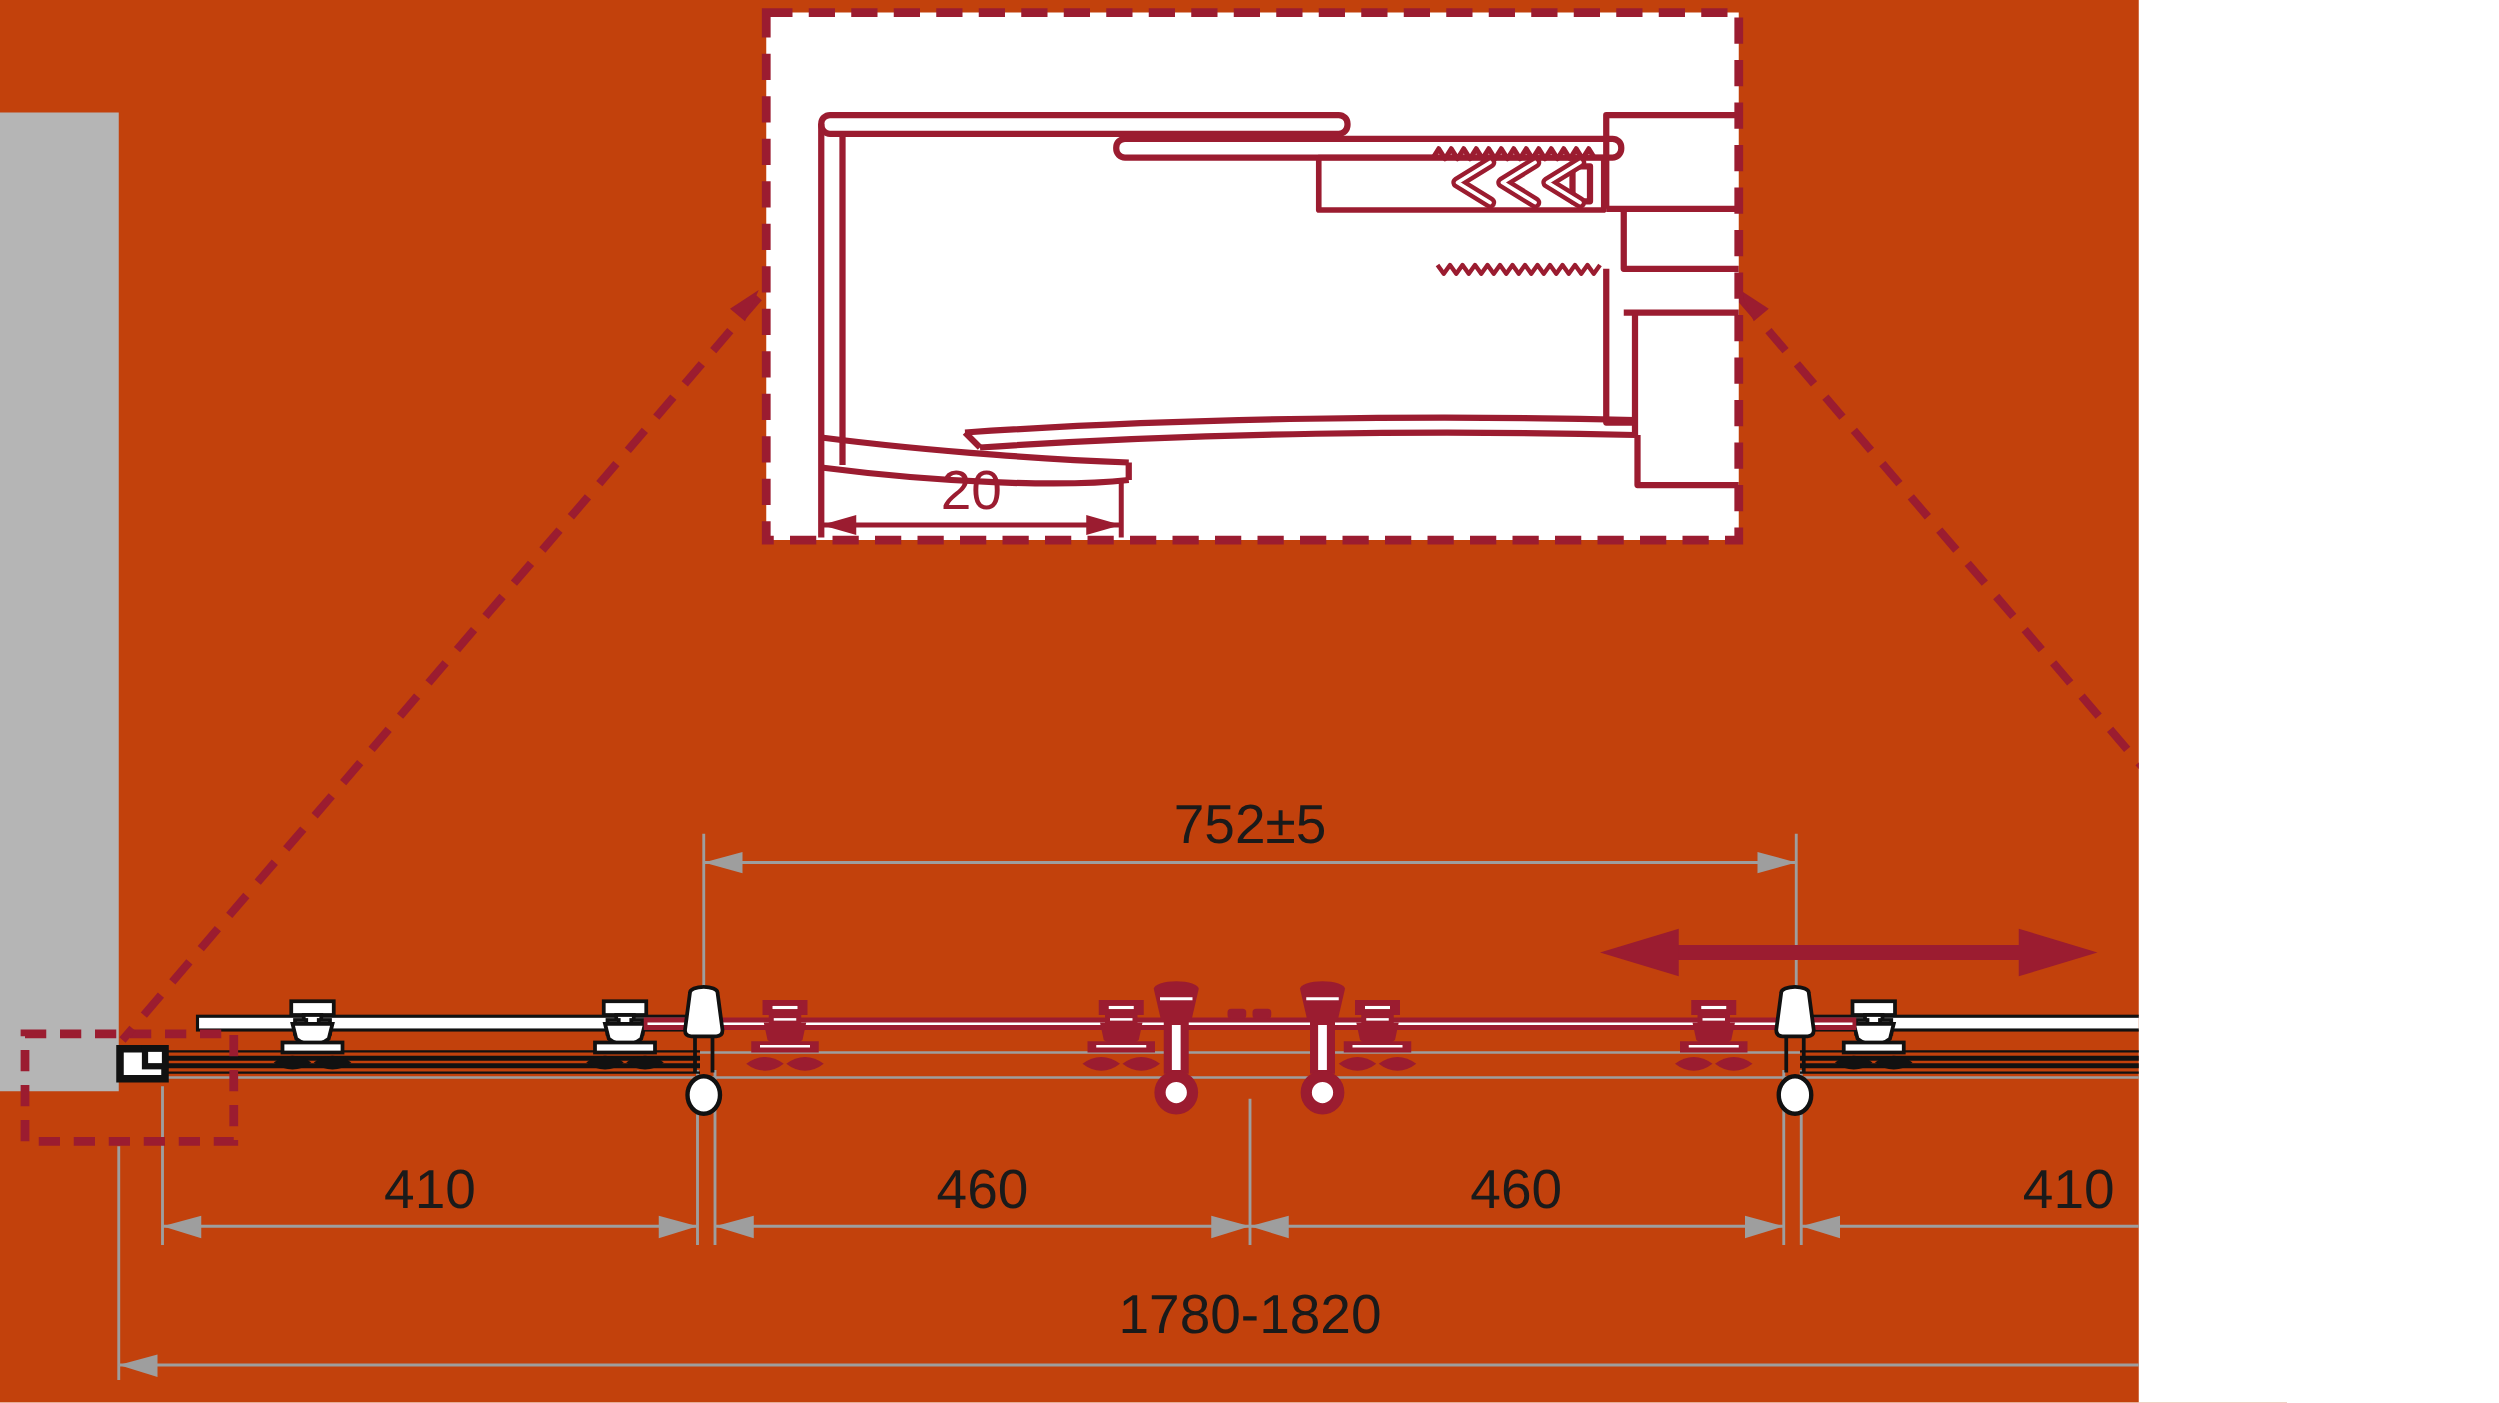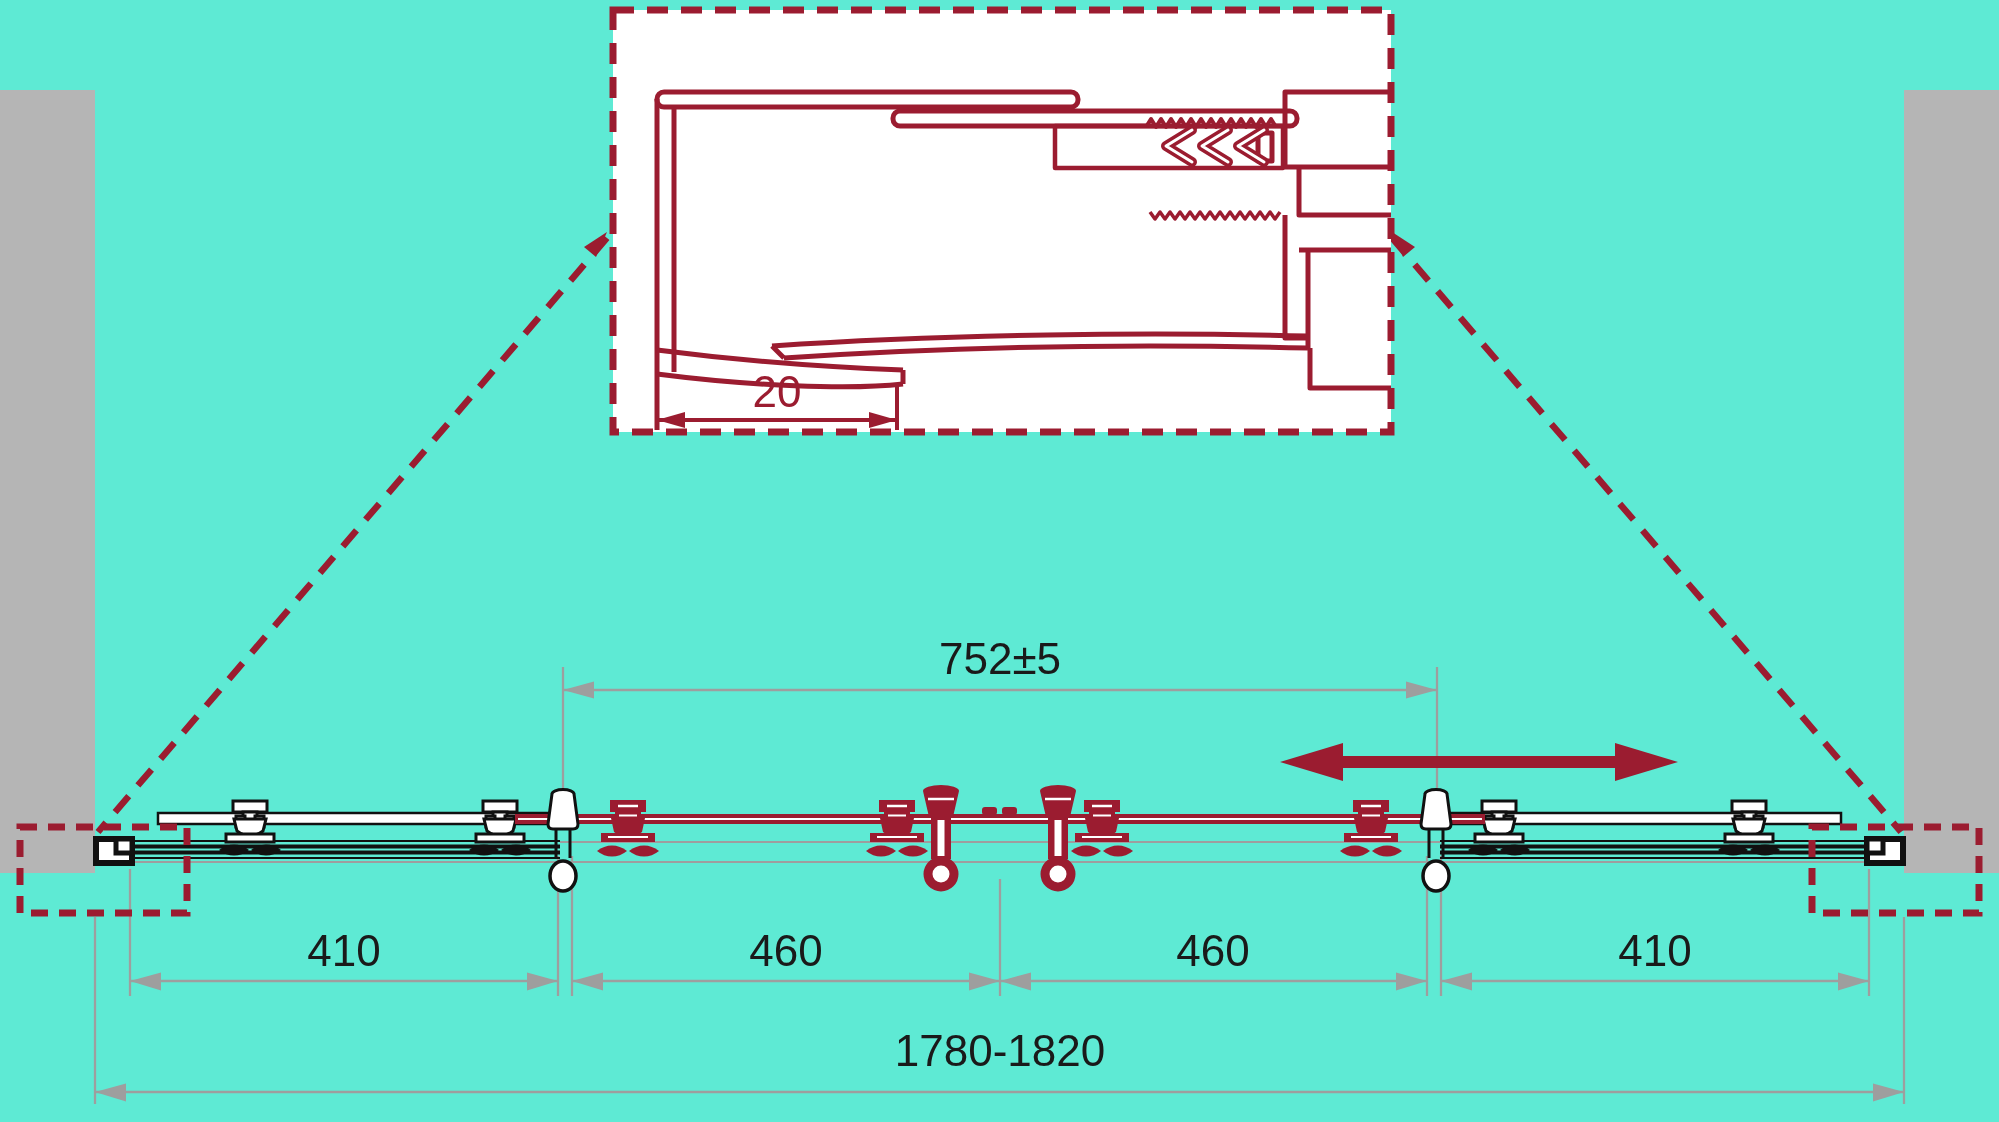--- a/index.html
+++ b/index.html
@@ -1,16 +1,16 @@
 <!DOCTYPE html>
 <html><head>
 <meta charset="utf-8">
 <style>
   html,body{margin:0;padding:0;background:#fff;}
-  .canvas{position:relative;width:1999px;height:1122px;background:#5eead4;overflow:hidden;
+  .canvas{position:relative;width:1711px;height:1122px;background:#c2410c;overflow:hidden;
           font-family:"Liberation Sans", sans-serif;}
   svg{display:block;}
   text{font-family:"Liberation Sans", sans-serif;}
   .dimtext{font-size:44px;fill:#1a1a1a;}
   .dimtext-red{font-size:44px;fill:#9b1c30;}
 </style>
 </head>
 <body>
 
 <div class="canvas">

